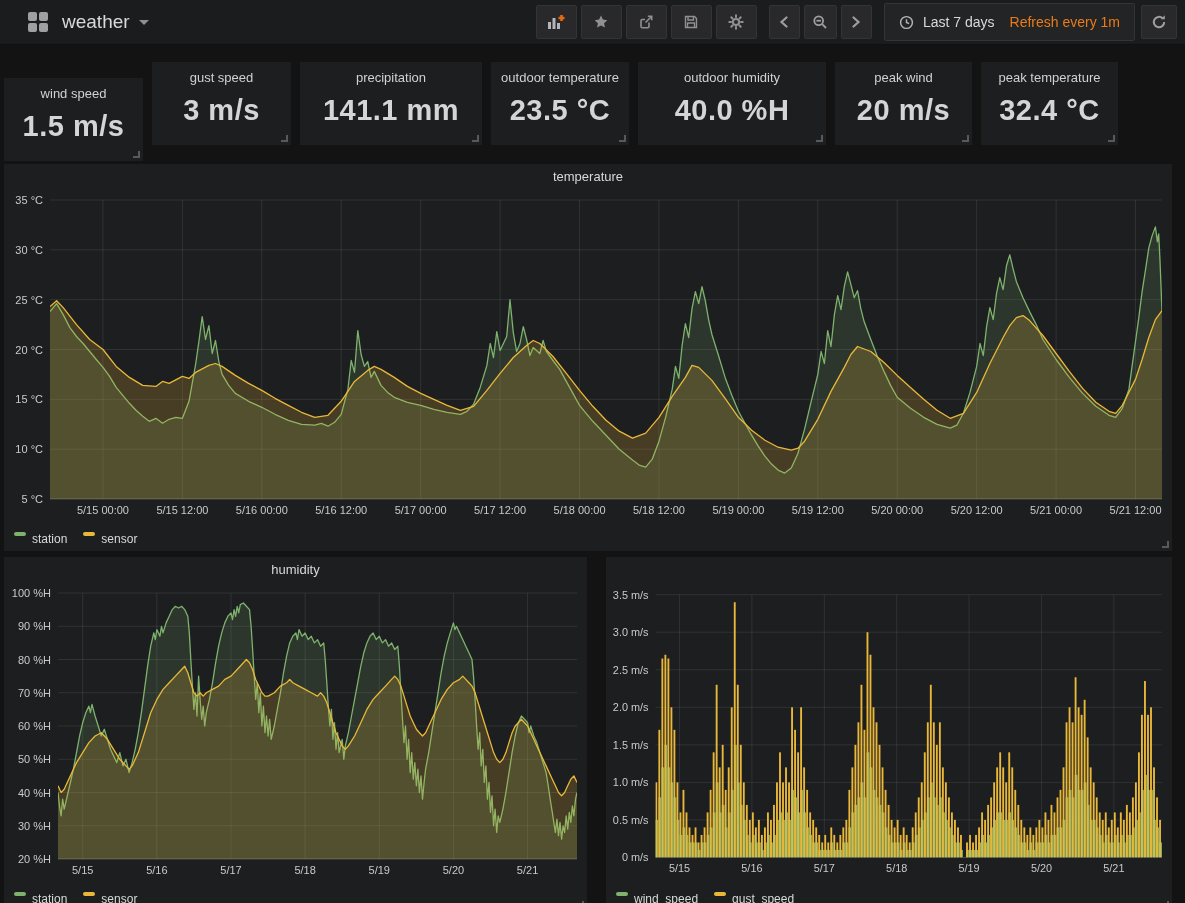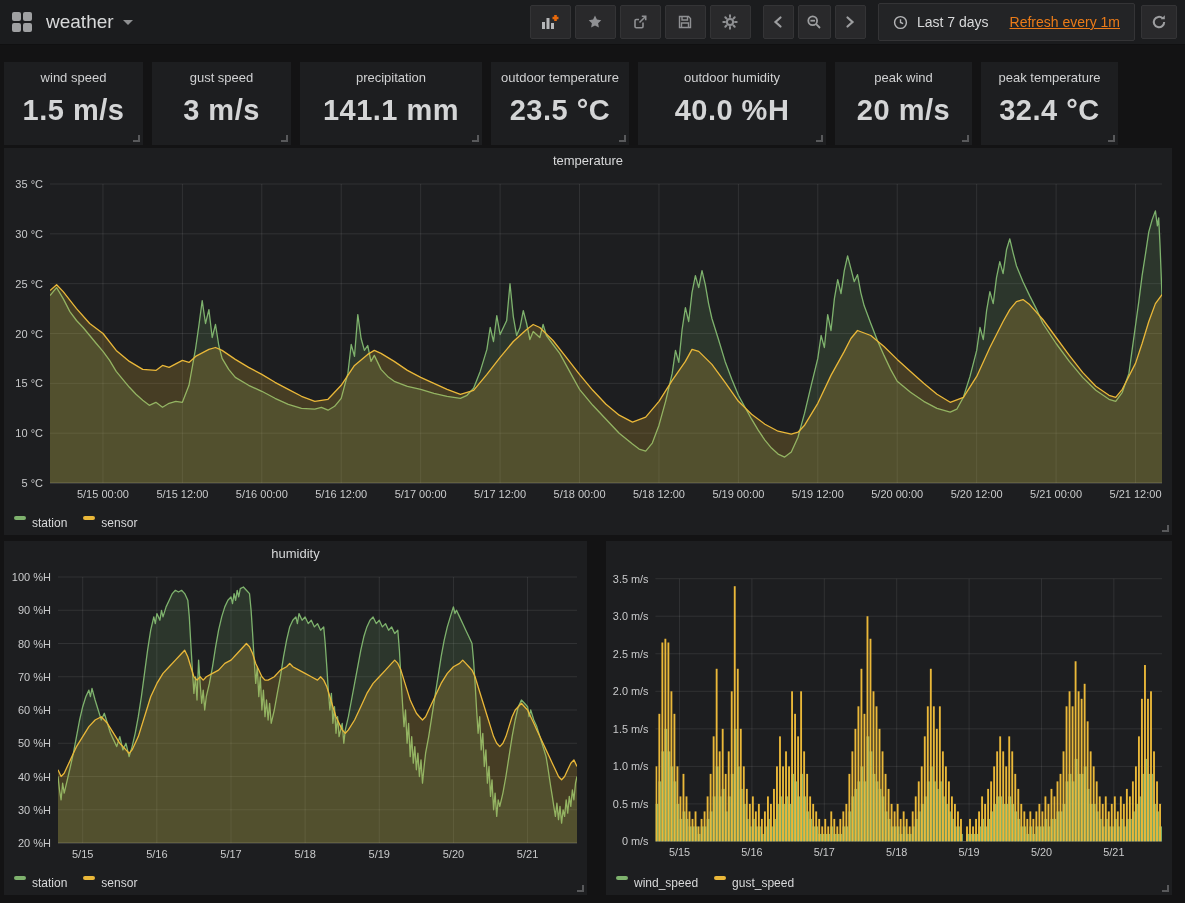--- a/index.html
+++ b/index.html
@@ -1,42 +1,42 @@
 <!DOCTYPE html>
 <html><head>
 <meta charset="utf-8">
 <style>
   * { box-sizing: border-box; margin: 0; padding: 0; }
   html,body { width:1185px; height:903px; overflow:hidden; background:#131314;
     font-family:"Liberation Sans", sans-serif; color:#d8d9da; }
   
   .navbar { height:45px; background:#1b1c1e; display:flex; align-items:center;
-    padding:0 8px 0 12px; border-bottom:1px solid #101011; }
+    padding:0 8px 0 28px; border-bottom:1px solid #101011; }
   .logo-grid { width:20px; height:20px; display:grid; grid-template-columns:9px 9px;
     grid-template-rows:9px 9px; gap:2px; }
   .logo-grid span { background:#9fa0a2; border-radius:2px; }
   .dash-title { margin-left:14px; font-size:19px; color:#d8d9da; }
   .caret-down { margin-left:9px; width:0; height:0; border-left:5px solid transparent;
     border-right:5px solid transparent; border-top:5px solid #8e8f91; }
   .nav-spacer { flex:1; }
   .btn-group { display:flex; gap:4px; }
   .nav-btn { width:41px; height:34px; background:#29292b; border:1px solid #343436;
     border-radius:2px; display:flex; align-items:center; justify-content:center; cursor:pointer; }
   .nav-btn svg { display:block; }
   .gap12 { width:12px; } .gap6 { width:6px; }
   .timepicker { height:38px; background:#232426; border:1px solid #343436; border-radius:2px;
     display:flex; align-items:center; padding:0 14px; gap:9px; cursor:pointer; }
   .timepicker .range { font-size:14px; color:#d8d9da; }
-  .timepicker .refresh { font-size:14px; color:#eb7b18; margin-left:12px;text-decoration:underline; }
+  .timepicker .refresh { font-size:14px; color:#eb7b18; margin-left:6px; }
   
   .content { padding:17px 13px 0 4px; }
   .stat-row { display:flex; gap:9px; margin-bottom:3px; }
   .panel { position:relative; background:#1d1e20; }
   .stat-panel { height:83px; text-align:center; padding-top:8px; }
-  .stat-panel:nth-child(1){width:139px;} .stat-panel:nth-child(2){width:139px;}
+  .stat-panel:nth-child(1){width:139px;margin-top:16px;} .stat-panel:nth-child(2){width:139px;}
   .stat-panel:nth-child(3){width:182px;} .stat-panel:nth-child(4){width:138px;}
   .stat-panel:nth-child(5){width:188px;} .stat-panel:nth-child(6){width:137px;}
   .stat-panel:nth-child(7){width:137px;}
   .stat-title { font-size:13px; color:#d0d1d2; }
   .stat-value { font-size:29px; font-weight:bold; color:#d4d5d6; margin-top:9px;
     letter-spacing:0.5px; white-space:nowrap; }
   .chart-panel { width:100%; }
   #panel-temperature { height:387px; margin-bottom:6px; }
   .bottom-row { display:flex; gap:19px; }
   #panel-humidity { width:583px; height:354px; }

